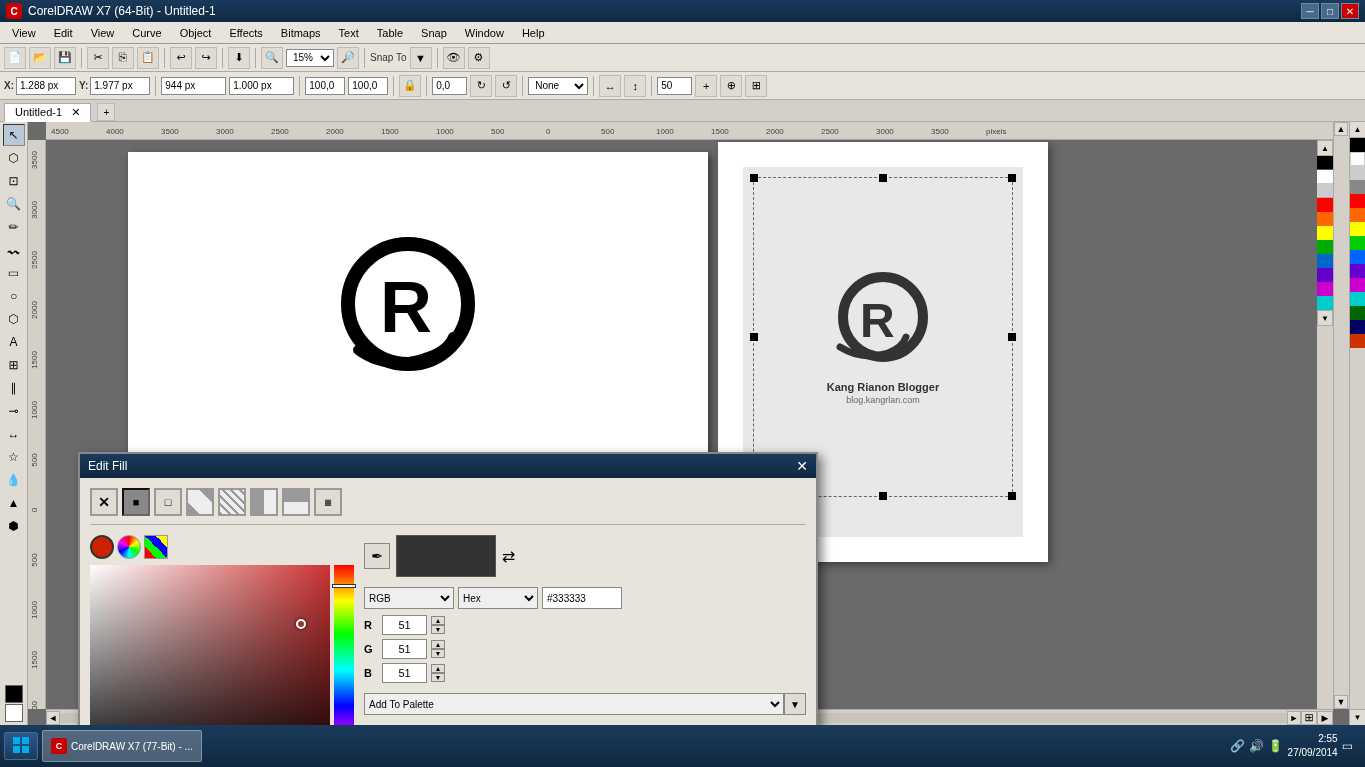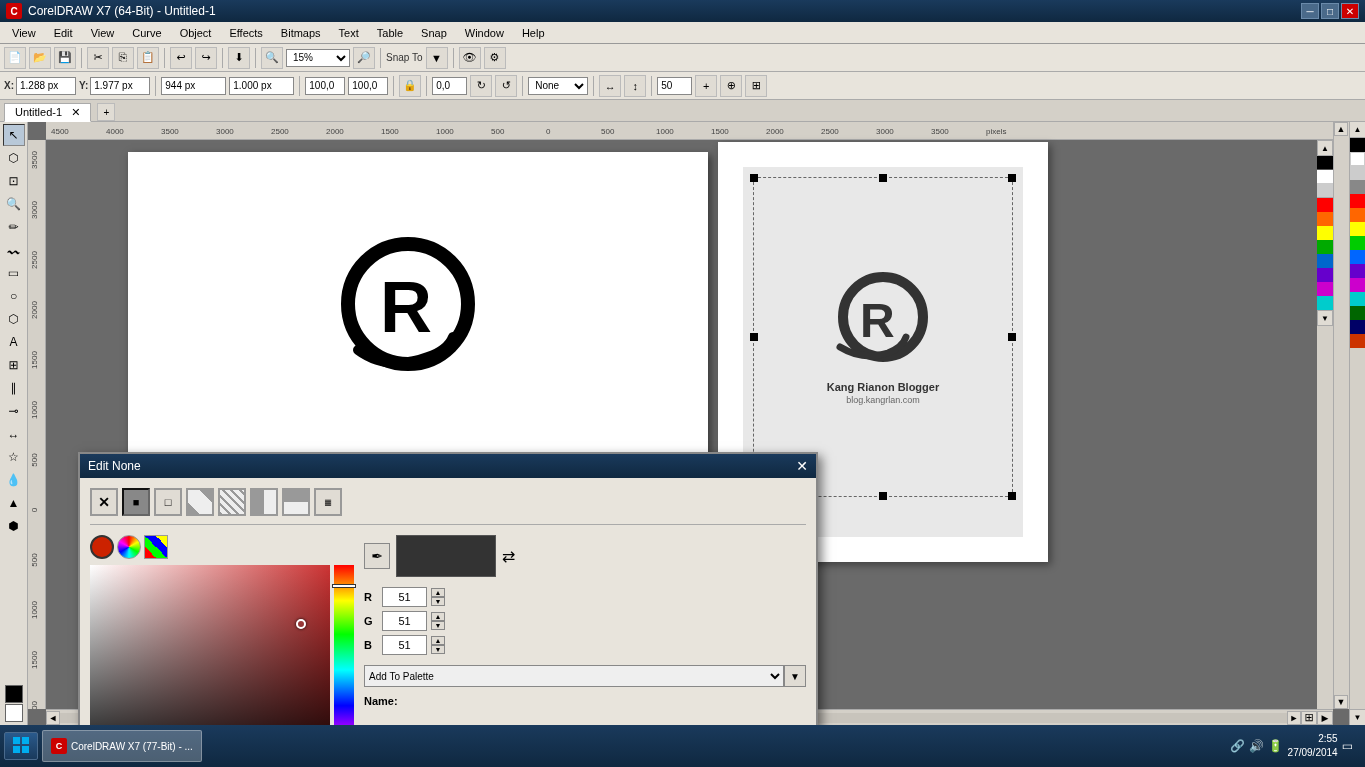--- a/index.html
+++ b/index.html
@@ -98,21 +98,21 @@
   <button class="tb-btn">✂</button>
   <button class="tb-btn">⎘</button>
   <button class="tb-btn">📋</button>
   <div class="tb-separator"></div>
   <button class="tb-btn">↩</button>
   <button class="tb-btn">↪</button>
   <div class="tb-separator"></div>
   <button class="tb-btn">⬇</button>
   <div class="tb-separator"></div>
   <button class="tb-btn">🔍</button>
-  <select class="tb-select" style="width:64px;">
+  <select class="tb-select" style="width:48px;">
     <option>15%</option><option>25%</option><option>50%</option><option>100%</option>
   </select>
   <button class="tb-btn">🔎</button>
   <div class="tb-separator"></div>
   <span class="tb-label">Snap To</span>
   <button class="tb-btn">▼</button>
   <div class="tb-separator"></div>
   <button class="tb-btn">👁</button>
   <button class="tb-btn">⚙</button>
 </div>
@@ -298,21 +298,21 @@
       <div style="height:14px;background:#00aa00;cursor:pointer;"></div>
       <div style="height:14px;background:#0066cc;cursor:pointer;"></div>
       <div style="height:14px;background:#6600cc;cursor:pointer;"></div>
       <div style="height:14px;background:#cc00cc;cursor:pointer;"></div>
       <div style="height:14px;background:#00cccc;cursor:pointer;"></div>
       <div style="height:16px;background:#e0dcd4;border:1px solid #aaa;display:flex;align-items:center;justify-content:center;font-size:8px;cursor:pointer;margin-top:auto;">▼</div>
     </div>
 
     <div class="dialog">
       <div class="dialog-title">
-        <span>Edit None</span>
+        <span>Edit Fill</span>
         <button class="dialog-close">✕</button>
       </div>
 
       <div class="dialog-body">
 
         <div class="fill-type-row">
           <button class="fill-type-btn" style="font-size:14px;font-weight:bold;">✕</button>
           <button class="fill-type-btn active" style="background:#888;">■</button>
           <button class="fill-type-btn">□</button>
           <button class="fill-type-btn" style="background:linear-gradient(45deg, #999 25%, #eee 25%, #eee 75%, #999 75%);"></button>
@@ -351,20 +351,29 @@
           </div>
 
           <div style="flex:1;">
 
             <div style="display:flex;align-items:center;gap:6px;margin-bottom:10px;">
               <div style="width:26px;height:26px;background:#e0dcd4;border:1px solid #888;cursor:pointer;display:flex;align-items:center;justify-content:center;font-size:14px;">✒</div>
               <div style="width:100px;height:42px;background:#333333;border:1px solid #555;"></div>
               <div style="font-size:16px;cursor:pointer;">⇄</div>
             </div>
 
+            <div style="display:flex;gap:4px;margin-bottom:6px;">
+              <select style="width:90px;height:22px;font-size:10px;border:1px solid #888;">
+                <option>RGB</option><option>CMYK</option>
+              </select>
+              <select style="width:80px;height:22px;font-size:10px;border:1px solid #888;">
+                <option>Hex</option><option>%</option>
+              </select>
+              <input type="text" style="width: 80px; height: 22px; font-size: 10px; border: 1px solid rgb(136, 136, 136); padding: 0px 4px;" value="#333333">
+            </div>
 
             <div style="display:flex;align-items:center;gap:4px;margin-bottom:4px;">
               <span style="width:14px;font-size:11px;font-weight:bold;">R</span>
               <input type="text" style="width: 45px; height: 20px; border: 1px solid rgb(136, 136, 136); text-align: center; font-size: 11px;" value="51">
               <div style="display:flex;flex-direction:column;">
                 <button style="width:14px;height:9px;border:1px solid #888;background:#e0dcd4;cursor:pointer;font-size:7px;line-height:1;">▲</button>
                 <button style="width:14px;height:9px;border:1px solid #888;background:#e0dcd4;cursor:pointer;font-size:7px;line-height:1;">▼</button>
               </div>
             </div>
 

